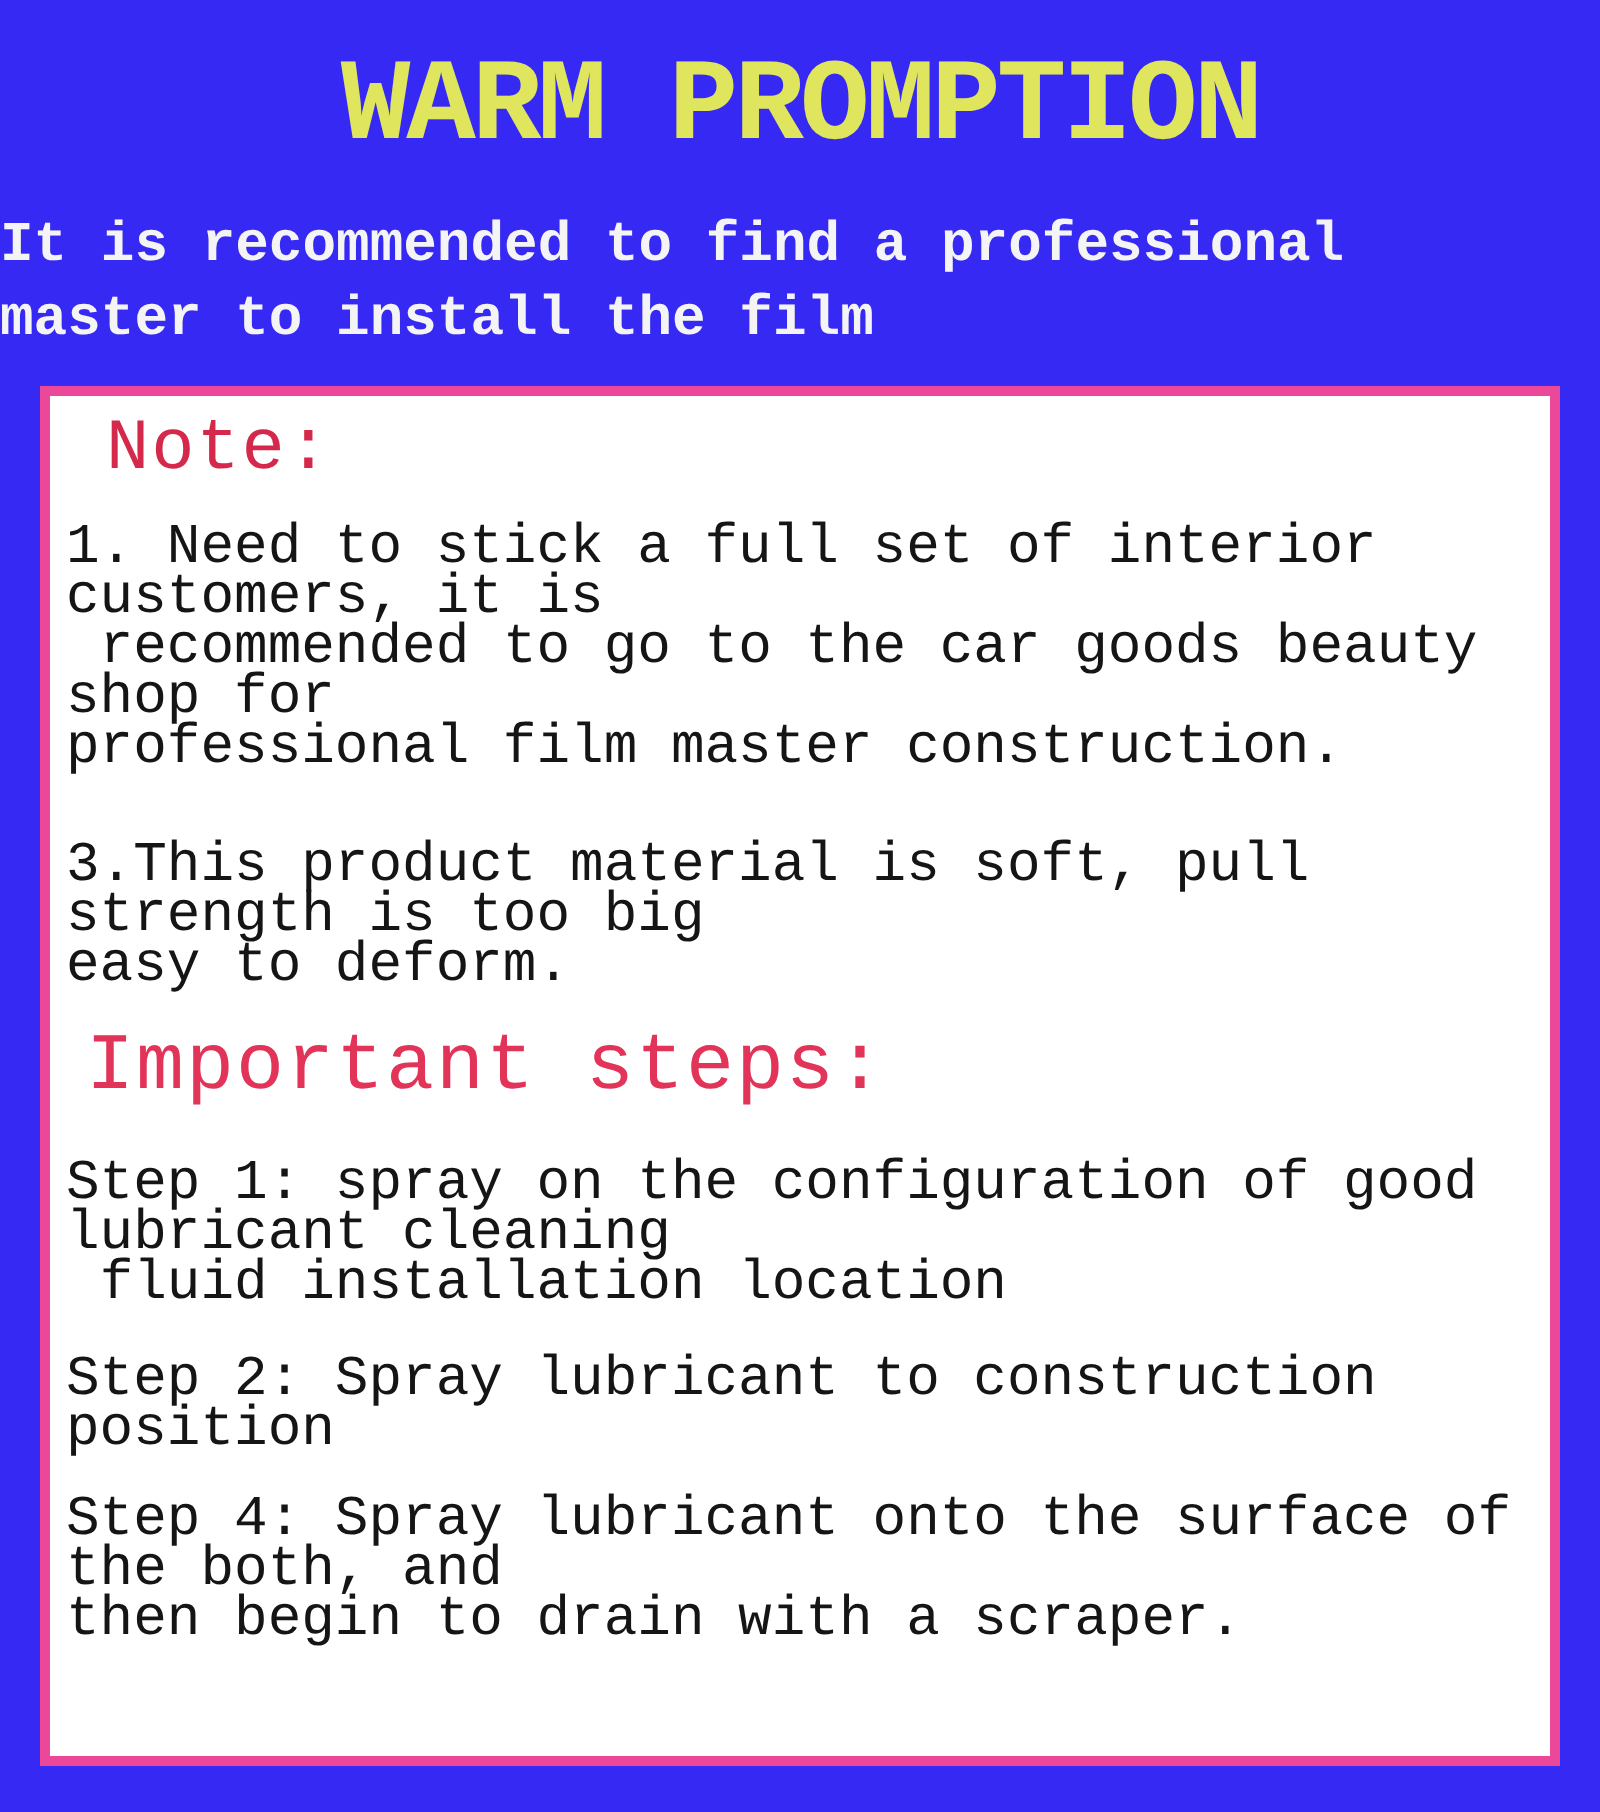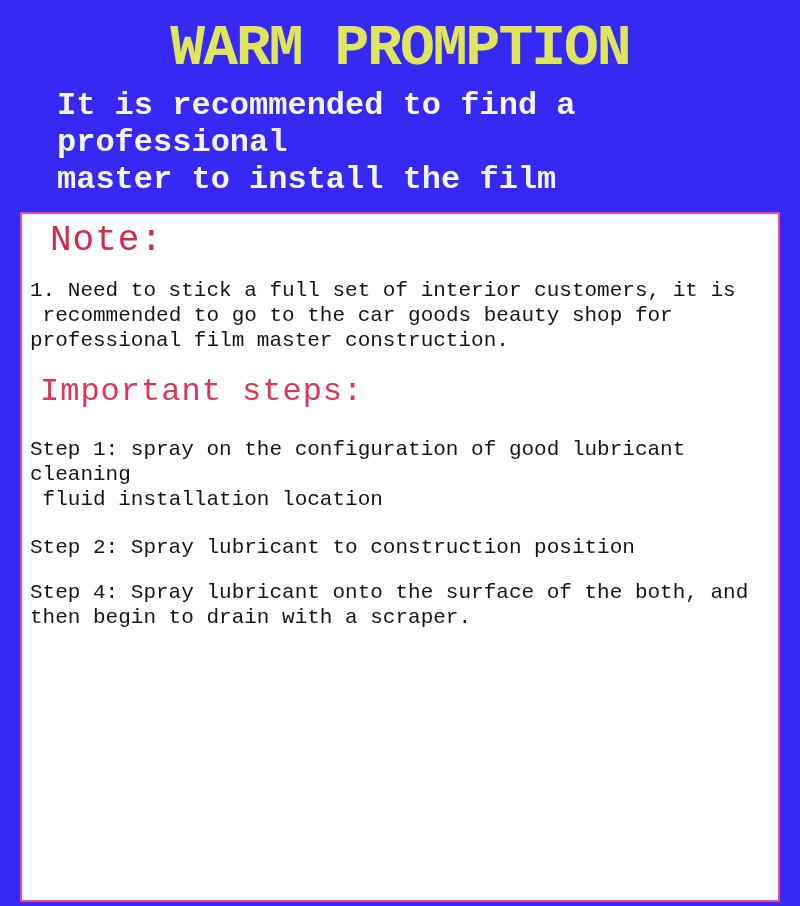--- a/index.html
+++ b/index.html
@@ -15,57 +15,56 @@
     height: 906px;
     background: var(--background, #3629f3);
     overflow: hidden;
   }
   .title {
     color: var(--title-yellow, #dfe55c);
     font-size: 58px;
     font-weight: bold;
     line-height: 66px;
     text-align: center;
+    padding-top: 22px;
     letter-spacing: -2px;
     white-space: pre;
-    margin-top: 16px;
   }
   .subtitle {
     color: var(--subtitle-white, #f4f4f4);
-    font-size: 32px;
+    font-size: 28px;
     font-weight: bold;
     line-height: 37px;
-    padding-left: 57px;
-    margin-top: 5px;
+    margin-top: 17px;
     white-space: pre-wrap;
   }
   .card {
     background: var(--card-white, #ffffff);
-    border: 2px solid #ec4899;
+    border: 5px solid #ec4899;
     margin: 14px 20px 0 20px;
     padding: 4px 8px 20px 8px;
     min-height: 690px;
   }
   .note-heading {
     color: var(--heading-red, #d5294b);
     font-size: 36px;
     line-height: 46px;
     margin-left: 20px;
     letter-spacing: 1px;
   }
   .steps-heading {
     color: var(--steps-pink, #e23358);
-    font-size: 32px;
+    font-size: 40px;
     line-height: 46px;
     margin: 16px 0 0 10px;
     letter-spacing: 1px;
   }
   .para {
     color: var(--body-text, #151515);
-    font-size: 21px;
+    font-size: 28px;
     line-height: 25px;
     white-space: pre-wrap;
     letter-spacing: 0;
   }
   .note-item-1 { margin-top: 14px; }
   .note-item-2 { margin-top: 44px; }
   .note-item-3 { margin-top: 34px; }
   .step-1 { margin-top: 22px; }
   .step-2 { margin-top: 23px; }
   .step-3 { margin-top: 26px; }
@@ -83,20 +82,22 @@
 
   <div class="card">
 
     <div class="note-heading">Note:</div>
 
     <div class="para note-item-1">1. Need to stick a full set of interior customers, it is
  recommended to go to the car goods beauty shop for
 professional film master construction.</div>
 
 
+    <div class="para note-item-3">3.This product material is soft, pull strength is too big
+easy to deform.</div>
 
     <div class="steps-heading">Important steps:</div>
 
     <div class="para step-1">Step 1: spray on the configuration of good lubricant cleaning
  fluid installation location</div>
 
     <div class="para step-2">Step 2: Spray lubricant to construction position</div>
 
 
     <div class="para step-4">Step 4: Spray lubricant onto the surface of the both, and

